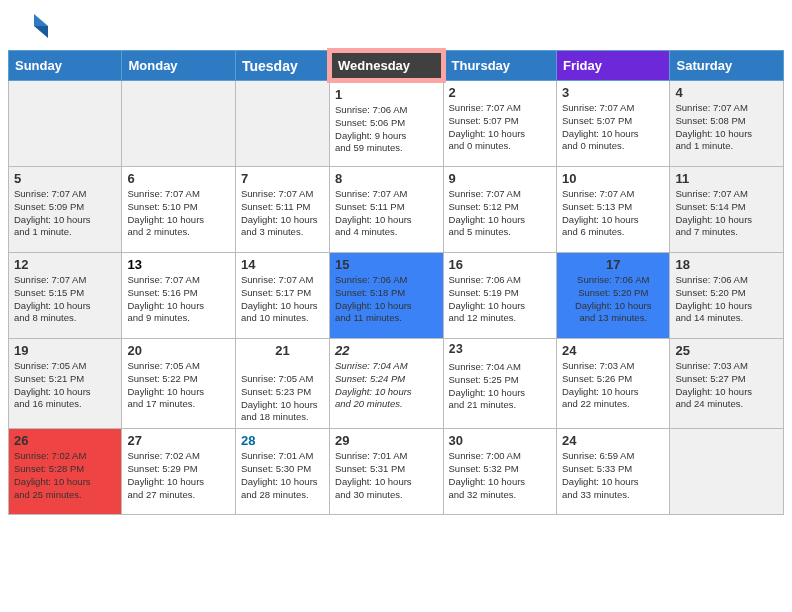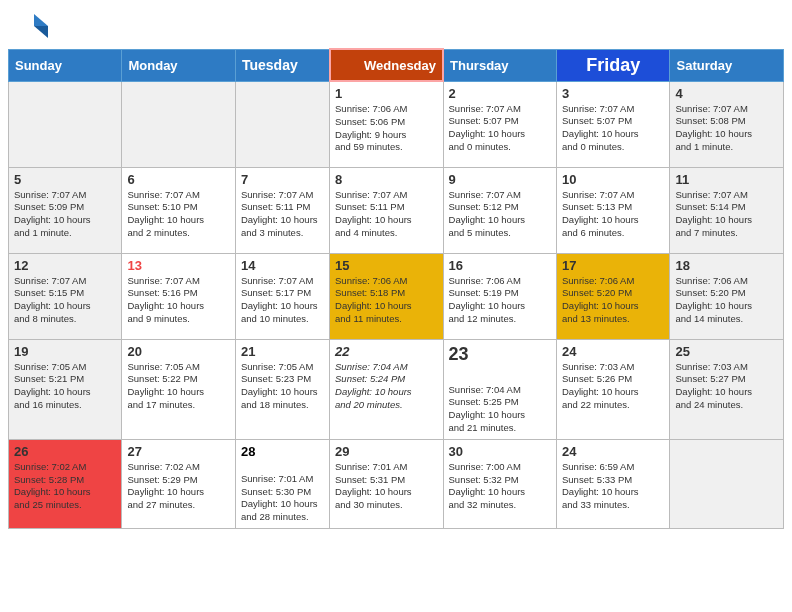--- a/index.html
+++ b/index.html
@@ -26,23 +26,23 @@
     </div>
 
   </div>
 
   <table style="border-collapse:collapse; width:776px; margin:0 8px; table-layout:fixed;">
     <thead>
       <tr>
         <th style="background:#2e7bc4; color:white; text-align:left; padding:5px 6px; font-size:13px; font-weight:bold; border:1px solid #5a9fd4; width:111px;">Sunday</th>
         <th style="background:#2e7bc4; color:white; text-align:left; padding:5px 6px; font-size:13px; font-weight:bold; border:1px solid #5a9fd4; width:111px;">Monday</th>
         <th style="background:#2e7bc4; color:white; text-align:left; padding:5px 6px; font-size:14px; font-weight:bold; border:1px solid #5a9fd4; width:92px;">Tuesday</th>
-        <th style="background:#c2410c; color:white; text-align:right; padding:5px 6px; font-size:13px; font-weight:bold; border:2px solid #fca5a5; width:111px;">Wednesday</th>
+        <th style="background:#404040; color:white; text-align:left; padding:5px 6px; font-size:13px; font-weight:bold; border:5px solid #fca5a5; width:111px;">Wednesday</th>
         <th style="background:#2e7bc4; color:white; text-align:left; padding:5px 6px; font-size:13px; font-weight:bold; border:1px solid #5a9fd4; width:111px;">Thursday</th>
-        <th style="background:#1d4ed8; color:white; text-align:center; padding:5px 6px; font-size:18px; font-weight:bold; border:1px solid #5a9fd4; width:111px;">Friday</th>
+        <th style="background:#6d28d9; color:white; text-align:left; padding:5px 6px; font-size:13px; font-weight:bold; border:1px solid #5a9fd4; width:111px;">Friday</th>
         <th style="background:#2e7bc4; color:white; text-align:left; padding:5px 6px; font-size:13px; font-weight:bold; border:1px solid #5a9fd4; width:111px;">Saturday</th>
       </tr>
     </thead>
     <tbody id="calendar-body">
     <tr>
           <td style="vertical-align: top; border: 1px solid rgb(187, 187, 187); padding: 4px 5px; width: 111px; height: 86px; background: rgb(240, 240, 240);"></td>
           <td style="vertical-align: top; border: 1px solid rgb(187, 187, 187); padding: 4px 5px; width: 111px; height: 86px; background: rgb(240, 240, 240);"></td>
           <td style="vertical-align: top; border: 1px solid rgb(187, 187, 187); padding: 4px 5px; width: 111px; height: 86px; background: rgb(240, 240, 240);"></td>
           <td style="vertical-align: top; border: 1px solid rgb(187, 187, 187); padding: 4px 5px; width: 111px; height: 86px; background: rgb(255, 255, 255);">
             <div style="font-size: 13px; font-weight: bold; color: rgb(51, 51, 51); margin-bottom: 2px; font-family: Arial;">1</div>
@@ -126,48 +126,48 @@
         </tr>
         <tr>
           <td style="vertical-align: top; border: 1px solid rgb(187, 187, 187); padding: 4px 5px; width: 111px; height: 86px; background: rgb(240, 240, 240);">
             <div style="font-size: 13px; font-weight: bold; color: rgb(51, 51, 51); margin-bottom: 2px; font-family: Arial;">12</div>
             <div style="font-size: 9.5px; color: rgb(51, 51, 51); line-height: 1.35; font-family: Arial; white-space: pre-line;">Sunrise: 7:07 AM
 Sunset: 5:15 PM
 Daylight: 10 hours
 and 8 minutes.</div>
           </td>
           <td style="vertical-align: top; border: 1px solid rgb(187, 187, 187); padding: 4px 5px; width: 111px; height: 86px; background: rgb(255, 255, 255);">
-            <div style="font-size: 13px; font-weight: bold; color: #ef4444; margin-bottom: 2px; font-family: Arial;">13</div>
+            <div style="font-size: 13px; font-weight: bold; color: #000000; margin-bottom: 2px; font-family: Arial;">13</div>
             <div style="font-size: 9.5px; color: rgb(51, 51, 51); line-height: 1.35; font-family: Arial; white-space: pre-line;">Sunrise: 7:07 AM
 Sunset: 5:16 PM
 Daylight: 10 hours
 and 9 minutes.</div>
           </td>
           <td style="vertical-align: top; border: 1px solid rgb(187, 187, 187); padding: 4px 5px; width: 111px; height: 86px; background: rgb(255, 255, 255);">
             <div style="font-size: 13px; font-weight: bold; color: rgb(51, 51, 51); margin-bottom: 2px; font-family: Arial;">14</div>
             <div style="font-size: 9.5px; color: rgb(51, 51, 51); line-height: 1.35; font-family: Arial; white-space: pre-line;">Sunrise: 7:07 AM
 Sunset: 5:17 PM
 Daylight: 10 hours
 and 10 minutes.</div>
           </td>
-          <td style="vertical-align: top; border: 1px solid rgb(187, 187, 187); padding: 4px 5px; width: 111px; height: 86px; background: #eab308;">
+          <td style="vertical-align: top; border: 1px solid rgb(187, 187, 187); padding: 4px 5px; width: 111px; height: 86px; background: #3b82f6;">
             <div style="font-size: 13px; font-weight: bold; color: rgb(51, 51, 51); margin-bottom: 2px; font-family: Arial;">15</div>
             <div style="font-size: 9.5px; color: rgb(51, 51, 51); line-height: 1.35; font-family: Arial; white-space: pre-line;">Sunrise: 7:06 AM
 Sunset: 5:18 PM
 Daylight: 10 hours
 and 11 minutes.</div>
           </td>
           <td style="vertical-align: top; border: 1px solid rgb(187, 187, 187); padding: 4px 5px; width: 111px; height: 86px; background: rgb(255, 255, 255);">
             <div style="font-size: 13px; font-weight: bold; color: rgb(51, 51, 51); margin-bottom: 2px; font-family: Arial;">16</div>
             <div style="font-size: 9.5px; color: rgb(51, 51, 51); line-height: 1.35; font-family: Arial; white-space: pre-line;">Sunrise: 7:06 AM
 Sunset: 5:19 PM
 Daylight: 10 hours
 and 12 minutes.</div>
           </td>
-          <td style="vertical-align: top; border: 1px solid rgb(187, 187, 187); padding: 4px 5px; width: 111px; height: 86px; background: #eab308;">
+          <td style="vertical-align: top; border: 1px solid rgb(187, 187, 187); padding: 4px 5px; width: 111px; height: 86px; background: #3b82f6; text-align: center;">
             <div style="font-size: 13px; font-weight: bold; color: rgb(51, 51, 51); margin-bottom: 2px; font-family: Arial;">17</div>
             <div style="font-size: 9.5px; color: rgb(51, 51, 51); line-height: 1.35; font-family: Arial; white-space: pre-line;">Sunrise: 7:06 AM
 Sunset: 5:20 PM
 Daylight: 10 hours
 and 13 minutes.</div>
           </td>
           <td style="vertical-align: top; border: 1px solid rgb(187, 187, 187); padding: 4px 5px; width: 111px; height: 86px; background: rgb(240, 240, 240);">
             <div style="font-size: 13px; font-weight: bold; color: rgb(51, 51, 51); margin-bottom: 2px; font-family: Arial;">18</div>
             <div style="font-size: 9.5px; color: rgb(51, 51, 51); line-height: 1.35; font-family: Arial; white-space: pre-line;">Sunrise: 7:06 AM
 Sunset: 5:20 PM
@@ -184,35 +184,35 @@
 and 16 minutes.</div>
           </td>
           <td style="vertical-align: top; border: 1px solid rgb(187, 187, 187); padding: 4px 5px; width: 111px; height: 86px; background: rgb(255, 255, 255);">
             <div style="font-size: 13px; font-weight: bold; color: rgb(51, 51, 51); margin-bottom: 2px; font-family: Arial;">20</div>
             <div style="font-size: 9.5px; color: rgb(51, 51, 51); line-height: 1.35; font-family: Arial; white-space: pre-line;">Sunrise: 7:05 AM
 Sunset: 5:22 PM
 Daylight: 10 hours
 and 17 minutes.</div>
           </td>
           <td style="vertical-align: top; border: 1px solid rgb(187, 187, 187); padding: 4px 5px; width: 111px; height: 86px; background: rgb(255, 255, 255);">
-            <div style="font-size: 13px; font-weight: bold; color: rgb(51, 51, 51); margin-bottom: 2px; font-family: Arial;">21</div>
+            <div style="font-size: 13px; font-weight: bold; color: rgb(51, 51, 51); margin-bottom: 15px; font-family: Arial; text-align: center;">21</div>
             <div style="font-size: 9.5px; color: rgb(51, 51, 51); line-height: 1.35; font-family: Arial; white-space: pre-line;">Sunrise: 7:05 AM
 Sunset: 5:23 PM
 Daylight: 10 hours
 and 18 minutes.</div>
           </td>
           <td style="vertical-align: top; border: 1px solid rgb(187, 187, 187); padding: 4px 5px; width: 111px; height: 86px; background: rgb(255, 255, 255); font-style: italic;">
             <div style="font-size: 13px; font-weight: bold; color: rgb(51, 51, 51); margin-bottom: 2px; font-family: Arial;">22</div>
             <div style="font-size: 9.5px; color: rgb(51, 51, 51); line-height: 1.35; font-family: Arial; white-space: pre-line;">Sunrise: 7:04 AM
 Sunset: 5:24 PM
 Daylight: 10 hours
 and 20 minutes.</div>
           </td>
           <td style="vertical-align: top; border: 1px solid rgb(187, 187, 187); padding: 4px 5px; width: 111px; height: 86px; background: rgb(255, 255, 255);">
-            <div style="font-size: 18px; font-weight: bold; color: rgb(51, 51, 51); margin-bottom: 19px; font-family: Liberation Sans, sans-serif;">23</div>
+            <div style="font-size: 12px; font-weight: bold; color: rgb(51, 51, 51); margin-bottom: 4px; font-family: Liberation Mono, monospace;">23</div>
             <div style="font-size: 9.5px; color: rgb(51, 51, 51); line-height: 1.35; font-family: Arial; white-space: pre-line;">Sunrise: 7:04 AM
 Sunset: 5:25 PM
 Daylight: 10 hours
 and 21 minutes.</div>
           </td>
           <td style="vertical-align: top; border: 1px solid rgb(187, 187, 187); padding: 4px 5px; width: 111px; height: 86px; background: rgb(255, 255, 255);">
             <div style="font-size: 13px; font-weight: bold; color: rgb(51, 51, 51); margin-bottom: 2px; font-family: Arial;">24</div>
             <div style="font-size: 9.5px; color: rgb(51, 51, 51); line-height: 1.35; font-family: Arial; white-space: pre-line;">Sunrise: 7:03 AM
 Sunset: 5:26 PM
 Daylight: 10 hours
@@ -235,21 +235,21 @@
 and 25 minutes.</div>
           </td>
           <td style="vertical-align: top; border: 1px solid rgb(187, 187, 187); padding: 4px 5px; width: 111px; height: 86px; background: rgb(255, 255, 255);">
             <div style="font-size: 13px; font-weight: bold; color: rgb(51, 51, 51); margin-bottom: 2px; font-family: Arial;">27</div>
             <div style="font-size: 9.5px; color: rgb(51, 51, 51); line-height: 1.35; font-family: Arial; white-space: pre-line;">Sunrise: 7:02 AM
 Sunset: 5:29 PM
 Daylight: 10 hours
 and 27 minutes.</div>
           </td>
           <td style="vertical-align: top; border: 1px solid rgb(187, 187, 187); padding: 4px 5px; width: 111px; height: 86px; background: rgb(255, 255, 255);">
-            <div style="font-size: 13px; font-weight: bold; color: #000000; margin-bottom: 14px; font-family: Arial;">28</div>
+            <div style="font-size: 13px; font-weight: bold; color: #0369a1; margin-bottom: 2px; font-family: Arial;">28</div>
             <div style="font-size: 9.5px; color: rgb(51, 51, 51); line-height: 1.35; font-family: Arial; white-space: pre-line;">Sunrise: 7:01 AM
 Sunset: 5:30 PM
 Daylight: 10 hours
 and 28 minutes.</div>
           </td>
           <td style="vertical-align: top; border: 1px solid rgb(187, 187, 187); padding: 4px 5px; width: 111px; height: 86px; background: rgb(255, 255, 255);">
             <div style="font-size: 13px; font-weight: bold; color: rgb(51, 51, 51); margin-bottom: 2px; font-family: Arial;">29</div>
             <div style="font-size: 9.5px; color: rgb(51, 51, 51); line-height: 1.35; font-family: Arial; white-space: pre-line;">Sunrise: 7:01 AM
 Sunset: 5:31 PM
 Daylight: 10 hours

